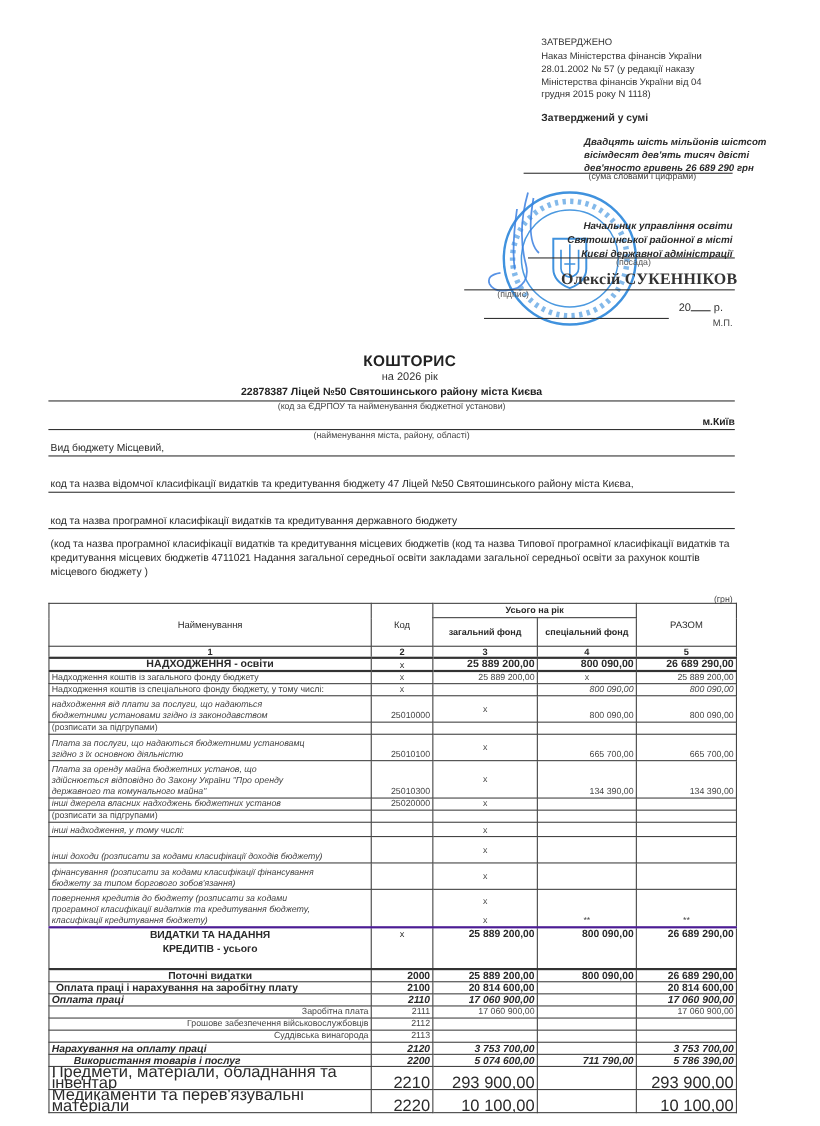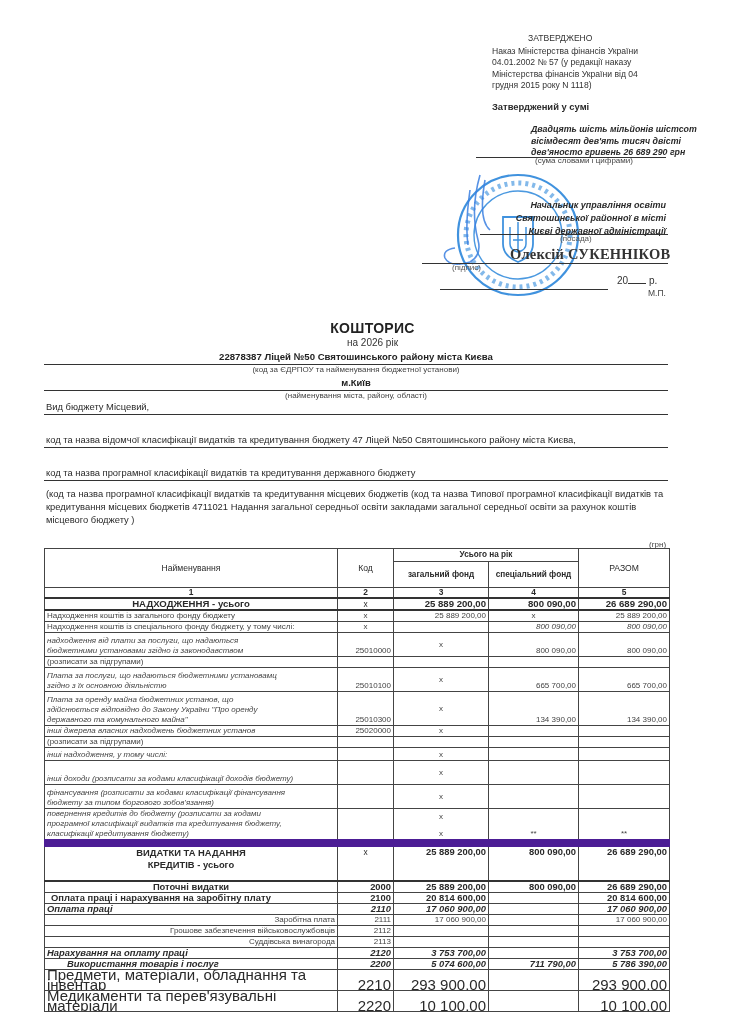--- a/index.html
+++ b/index.html
@@ -1,19 +1,19 @@
 <!DOCTYPE html>
 <html><head>
 <meta charset="utf-8">
 <style>
   html, body { margin:0; padding:0; background:#ffffff; }
   body { width:745px; height:1024px; position:relative; overflow:hidden; font-family:"Liberation Sans", sans-serif; color:#1a1a1a; }
   .abs { position:absolute; }
   .approval { left:492px; top:33px; width:240px; font-size:8.6px; line-height:11.5px; color:#333; }
-  .approval .title { margin-bottom:1px;margin-left:36px; }
+  .approval .title { margin-bottom:1px; }
   .approved-sum-label { left:492px; top:101px; font-size:9.4px; font-weight:bold; color:#2a2a2a; }
   .sum-words { left:488px; top:124px; width:200px; font-size:8.8px; font-weight:bold; font-style:italic; line-height:11.5px; color:#2a2a2a;margin-left:43px; }
   .sum-line { left:476px; top:157px; width:190px; border-top:1px solid #333; }
   .sum-caption { left:535px; top:156px; font-size:8px; color:#444; }
   .position { left:480px; top:199px; width:186px; text-align:right; font-size:9px; font-weight:bold; font-style:italic; line-height:13px; color:#2a2a2a; }
   .position-line { left:480px; top:234px; width:188px; border-top:1px solid #333; }
   .position-caption { left:560px; top:234px; font-size:8px; color:#555; }
   .signer { left:510px; top:246px; font-family:"Liberation Serif", serif; font-size:14.5px; font-weight:bold; color:#333; letter-spacing:0.2px; }
   .sign-line { left:422px; top:263px; width:246px; border-top:1px solid #333; }
   .sign-caption { left:452px; top:263px; font-size:8px; color:#555; }
@@ -23,21 +23,21 @@
   .mp { left:648px; top:288px; font-size:8.5px; color:#444; }
 
   .stamp { left:455px; top:172px; width:126px; height:126px; }
   .signature { left:440px; top:170px; width:60px; height:110px; }
 
   .doc-title { left:0; width:745px; top:320px; text-align:center; font-size:14px; font-weight:bold; color:#222; letter-spacing:0.3px; }
   .doc-year { left:0; width:745px; top:337px; text-align:center; font-size:10px; color:#333; }
   .institution { left:44px; width:624px; top:351px; text-align:center; font-size:9.6px; font-weight:bold; color:#222; }
   .underline { left:44px; width:624px; border-top:1px solid #333; }
   .caption-center { left:44px; width:624px; text-align:center; font-size:8px; color:#444; }
-  .city { left:44px; width:624px; top:377px; text-align:center; font-size:9.4px; font-weight:bold; color:#222; }
+  .city { left:44px; width:624px; top:377px; text-align:right; font-size:9.4px; font-weight:bold; color:#222; }
   .line-text { left:46px; font-size:9.4px; color:#2a2a2a; }
   .program-text { left:46px; top:487px; width:630px; font-size:9.4px; line-height:13px; color:#2a2a2a; }
   .uah { left:649px; top:540px; font-size:8px; color:#444; }
 
   table.grid { position:absolute; left:44px; top:548px; width:625px; border-collapse:collapse; table-layout:fixed; font-size:8.2px; color:#2a2a2a; }
   table.grid td, table.grid th { border:1px solid #444; padding:0 2px; vertical-align:bottom; line-height:10px; overflow:hidden; }
   table.grid th { font-weight:normal; font-size:8.6px; vertical-align:middle; text-align:center; }
   table.grid th.sub { font-weight:bold; font-size:8.2px;margin-top:48px; }
   td.num, td.code { text-align:right; }
   td.x { text-align:center; }
@@ -53,21 +53,21 @@
   td.ind3 { padding-left:12px; }
   td.ind4 { padding-left:30px;text-align:right; }
   td.bigtitle { text-align:center; }
 </style>
 </head>
 <body>
 
 <div class="abs approval">
   <div class="title">ЗАТВЕРДЖЕНО</div>
   <div>Наказ Міністерства фінансів України</div>
-  <div>04.01.2002  № 57 (у редакції наказу</div>
+  <div>28.01.2002  № 57 (у редакції наказу</div>
   <div>Міністерства фінансів України від 04</div>
   <div>грудня 2015 року N 1118)</div>
 </div>
 <div class="abs approved-sum-label">Затверджений у сумі</div>
 <div class="abs sum-words">
   <div>Двадцять шість мільйонів шістсот</div>
   <div>вісімдесят дев'ять тисяч двісті</div>
   <div>дев'яносто гривень 26 689 290 грн</div>
 </div>
 <div class="abs sum-line"></div>
@@ -139,21 +139,21 @@
   </tr>
   <tr class="idx">
     <td>1</td>
     <td>2</td>
     <td>3</td>
     <td>4</td>
     <td>5</td>
   </tr>
 
   <tr class="total">
-    <td class="bigtitle">НАДХОДЖЕННЯ - усього</td>
+    <td class="bigtitle">НАДХОДЖЕННЯ - освіти</td>
     <td class="x" style="font-weight:normal;font-size:8.4px">x</td>
     <td class="num">25 889 200,00</td>
     <td class="num">800 090,00</td>
     <td class="num">26 689 290,00</td>
   </tr>
 
   <tr class="small">
     <td>Надходження коштів із загального фонду бюджету</td>
     <td class="x">x</td>
     <td class="num">25 889 200,00</td>
@@ -262,21 +262,21 @@
     </td>
     <td></td>
     <td class="x">
       <div style="margin-bottom:7px">x</div>
       <div>x</div>
     </td>
     <td class="center">**</td>
     <td class="center">**</td>
   </tr>
 
-  <tr class="bold" style="height:38px;border-top:8px solid #4c1d95">
+  <tr class="bold" style="height:38px;border-top:2px solid #4c1d95">
     <td class="bigtitle" style="vertical-align:top;line-height:12px">
       <div>ВИДАТКИ ТА НАДАННЯ</div>
       <div>КРЕДИТІВ - усього</div>
     </td>
     <td class="x" style="vertical-align:top;font-weight:normal;font-size:8.4px">x</td>
     <td class="num" style="vertical-align:top">25 889 200,00</td>
     <td class="num" style="vertical-align:top">800 090,00</td>
     <td class="num" style="vertical-align:top">26 689 290,00</td>
   </tr>
 

